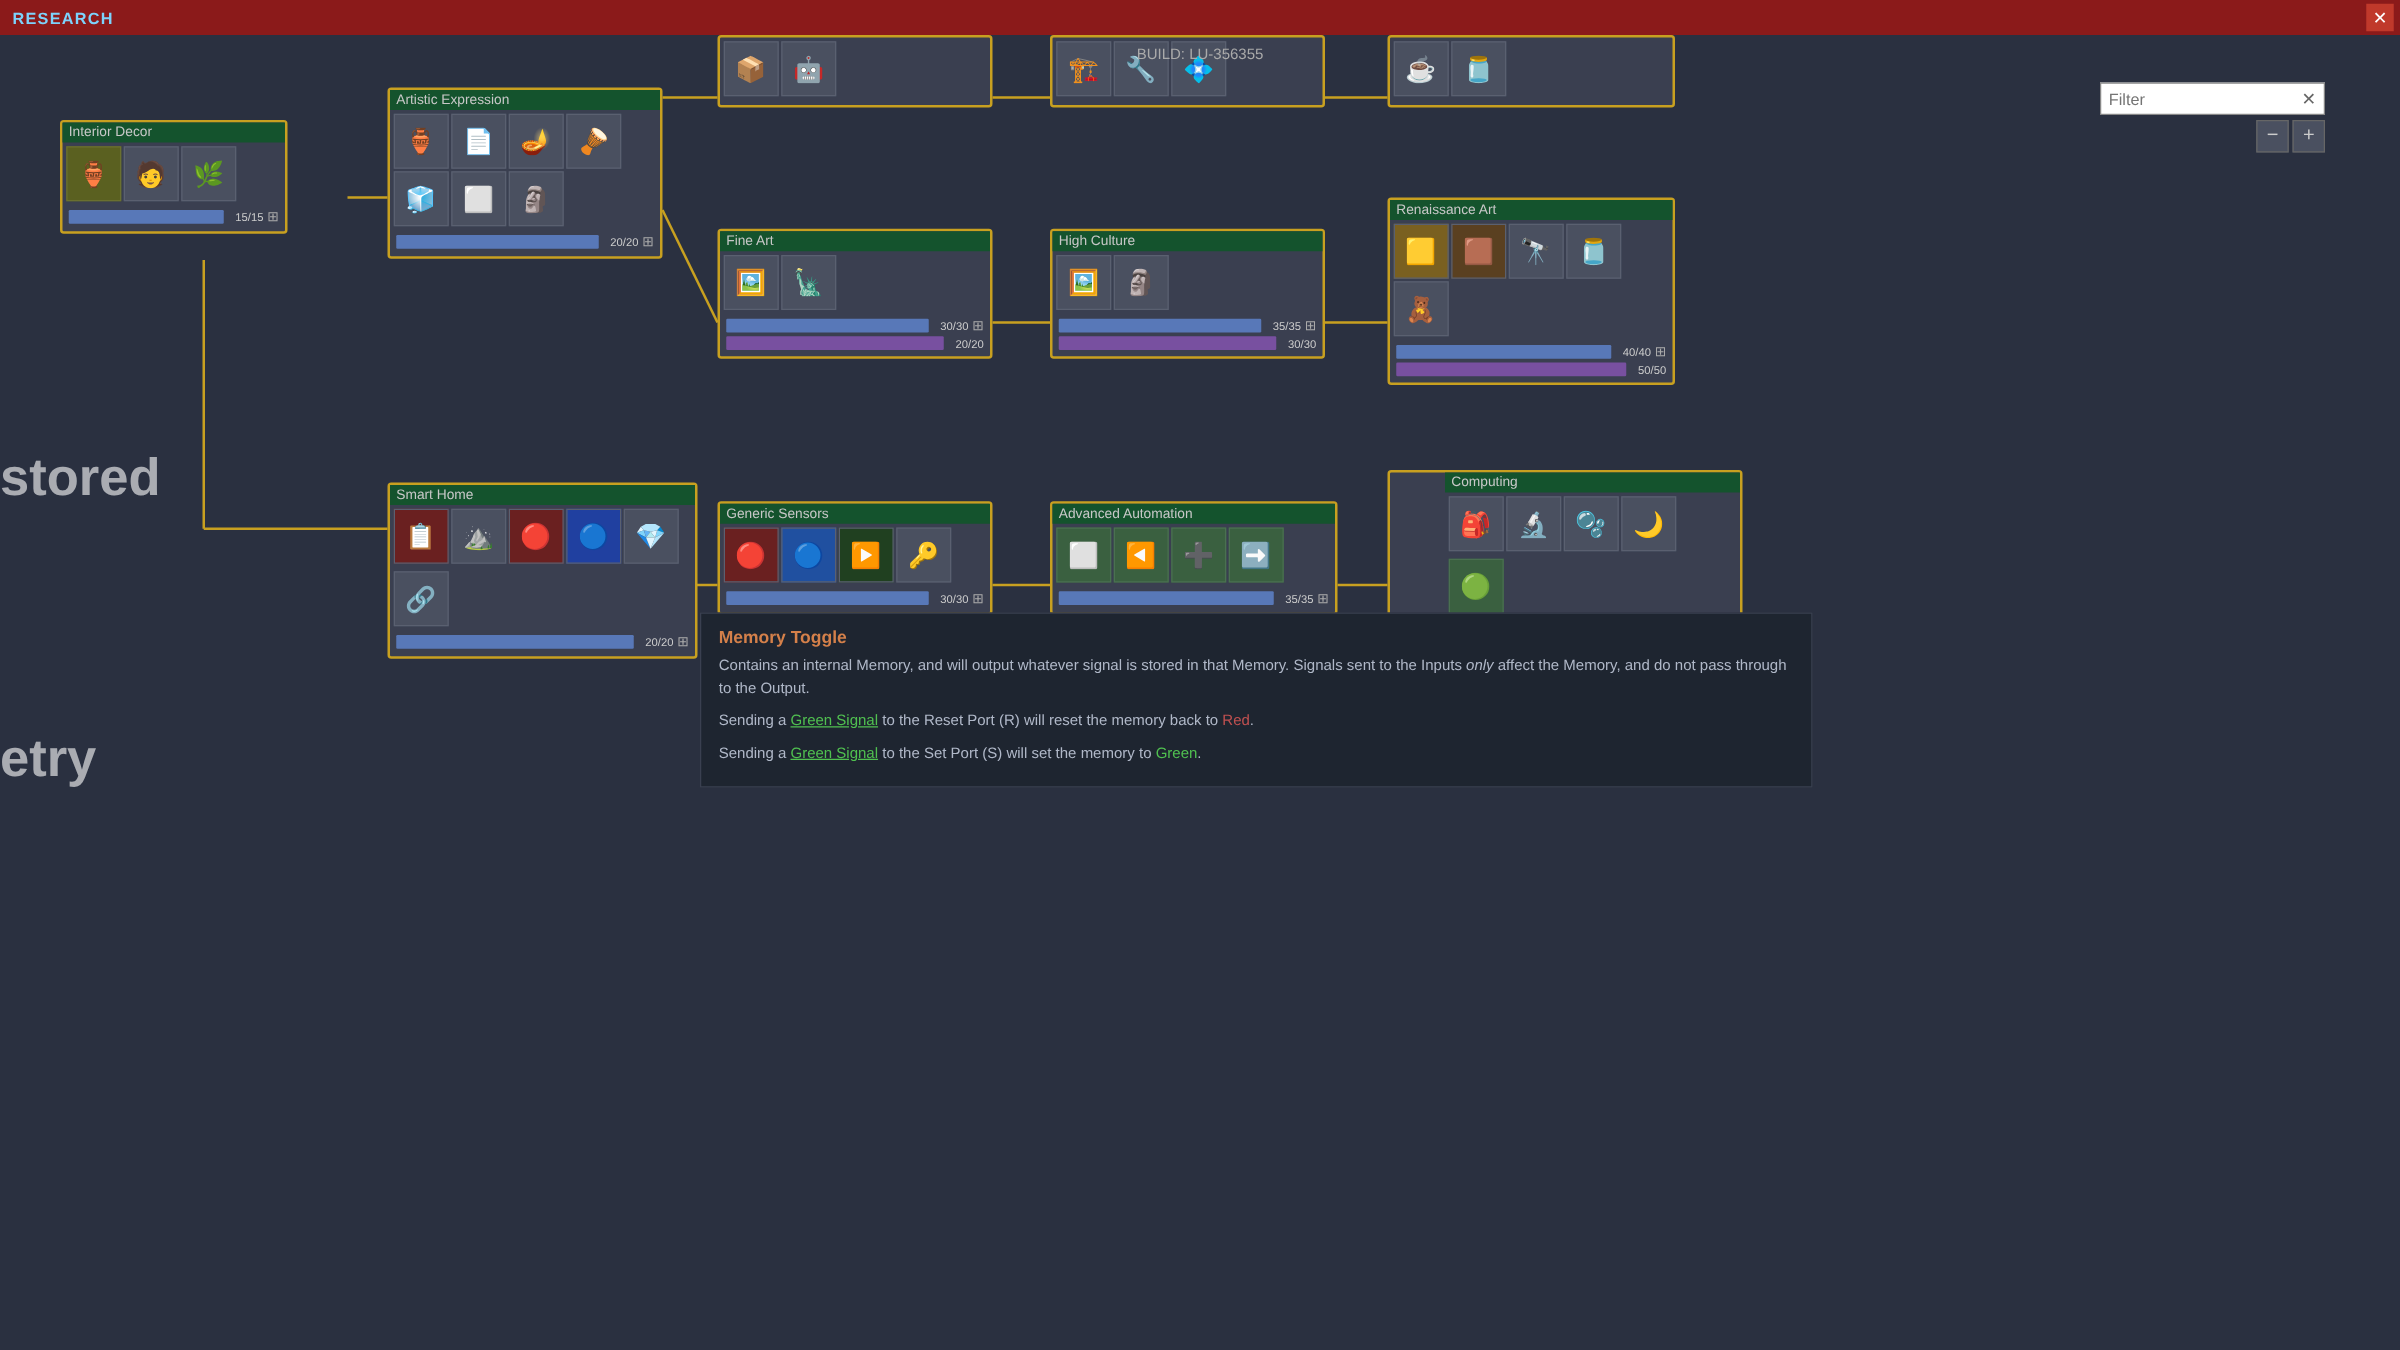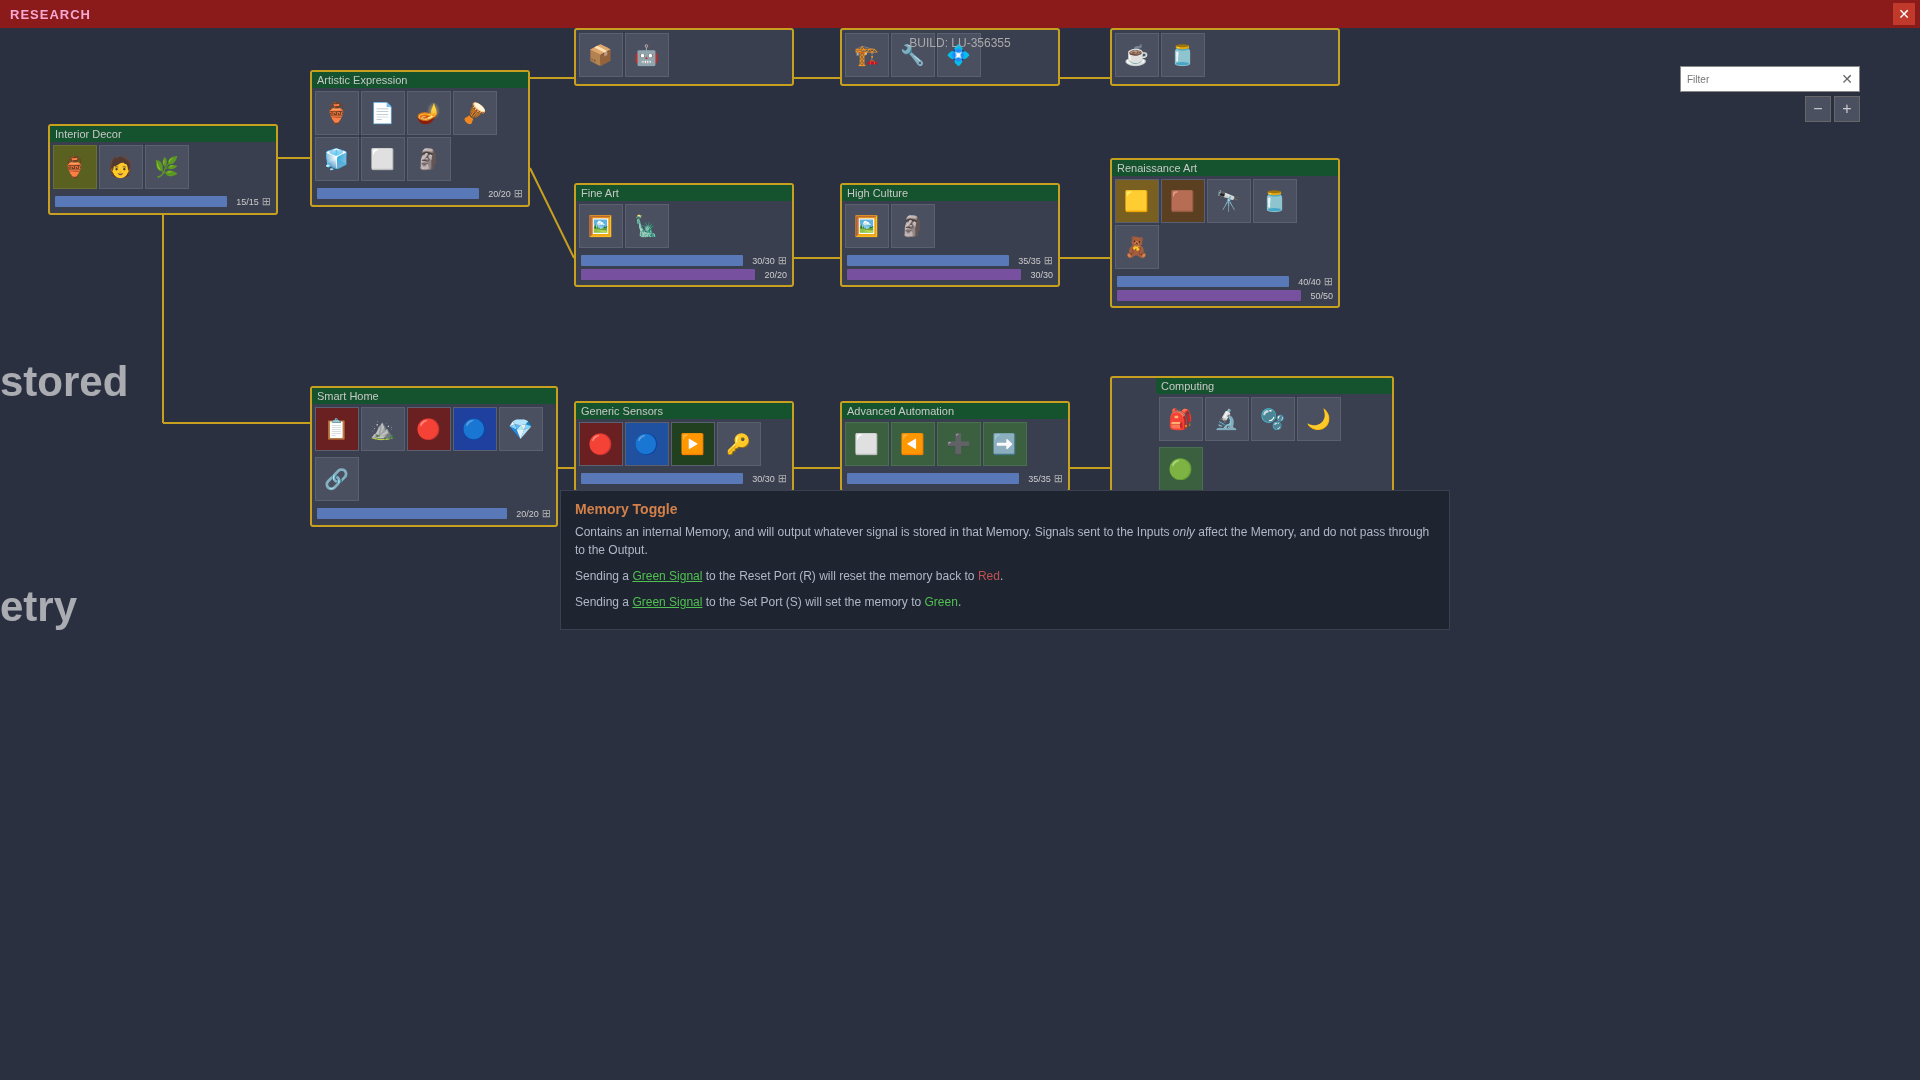--- a/index.html
+++ b/index.html
@@ -17,21 +17,21 @@
       position: absolute;
       top: 0; left: 0; right: 0;
       height: 28px;
       background: #8b1a1a;
       display: flex;
       align-items: center;
       padding: 0 10px;
       z-index: 100;
     }
     .title-bar-text {
-      color: #f9a8d4;
+      color: #7dd3fc;
       font-size: 13px;
       font-weight: bold;
       letter-spacing: 1px;
     }
     .title-bar-close {
       position: absolute;
       right: 5px;
       top: 3px;
       width: 22px;
       height: 22px;
@@ -96,22 +96,21 @@
       color: #c8c8c8;
       font-size: 11px;
       padding: 2px 5px;
       background: #14532d;
     }
 
     
     #card-interior-decor {
       left: 48px;
       top: 68px;
-      width: 230px;
-      margin-top: 28px;
+      width: 182px;
     }
     
     #card-artistic-expression {
       left: 310px;
       top: 42px;
       width: 220px;
     }
     
     #card-fine-art {
       left: 574px;
@@ -221,21 +220,21 @@
       display: flex;
       align-items: center;
       padding: 0 6px;
       z-index: 150;
     }
     .filter-input {
       border: none;
       outline: none;
       background: transparent;
       color: #404040;
-      font-size: 10px;
+      font-size: 13px;
       width: 100%;
     }
     .filter-close {
       color: #666;
       cursor: pointer;
       font-size: 14px;
     }
     .zoom-controls {
       position: absolute;
       right: 60px;

